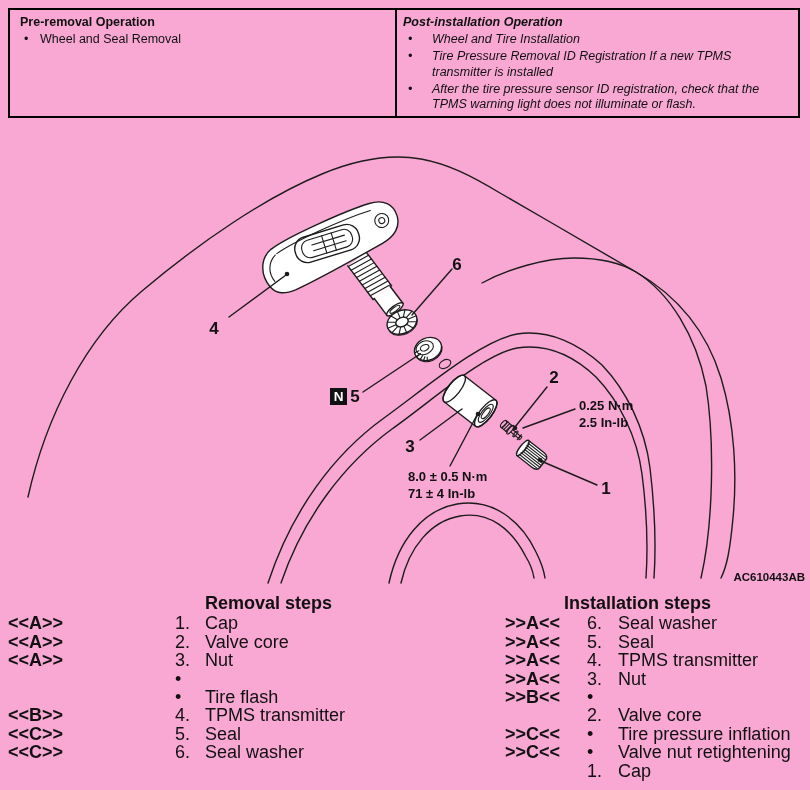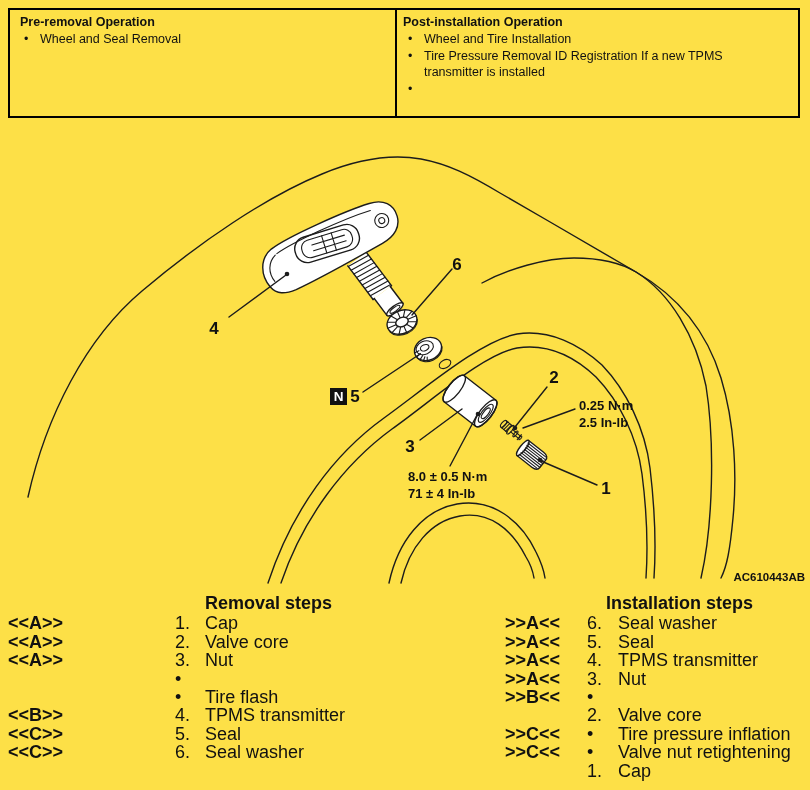--- a/index.html
+++ b/index.html
@@ -1,47 +1,47 @@
 <!DOCTYPE html>
 <html><head>
 <meta charset="utf-8">
 <style>
   html,body{margin:0;padding:0;background:#fff;}
-  .page{position:relative;width:810px;height:790px;background:#fde047;overflow:hidden;
+  .page{position:relative;width:810px;height:790px;background:#f9a8d4;overflow:hidden;
         font-family:"Liberation Sans", sans-serif;color:#111;}
   
   .op-table{position:absolute;left:8px;top:8px;width:792px;height:110px;
             border:2px solid #000;display:flex;box-sizing:border-box;}
   .op-cell{box-sizing:border-box;font-size:12.5px;line-height:15.2px;}
   .op-cell.left{width:387px;border-right:2px solid #000;padding:5px 6px 4px 10px;}
-  .op-cell.right{flex:1;padding:5px 6px 20px 6px;}
+  .op-cell.right{flex:1;padding:5px 6px 20px 6px;font-style:italic;}
   .op-title{font-weight:700;}
   .op-item{display:flex;margin-top:2px;}
   .op-cell.left .op-item{padding-left:4px;}
   .op-cell.right .op-item{padding-left:5px;}
   .op-bullet{width:16px;flex:none;}
   .op-text{display:block;}
-  .op-cell.right .op-text{max-width:332px;}
+  .op-cell.right .op-text{max-width:332px;margin-left:8px;}
   
   .diagram{position:absolute;left:0;top:128px;}
   .ln{stroke:#1c1c1c;stroke-width:1.4;fill:none;stroke-linecap:round;}
   .fine{stroke:#1c1c1c;stroke-width:1.1;fill:none;stroke-linecap:round;}
   .wfill{fill:#fff;}
   .dot{fill:#1c1c1c;stroke:none;}
   .dlabel{font:700 17px "Liberation Sans", sans-serif;fill:#111;}
   .dtorque{font:700 13px "Liberation Sans", sans-serif;fill:#111;}
   .dfig{font:700 11.5px "Liberation Sans", sans-serif;fill:#111;}
   .dnwhite{font:700 13.5px "Liberation Sans", sans-serif;fill:#fff;}
   
   .steps{position:absolute;font-size:18px;line-height:18.4px;color:#111;}
   .steps.removal{left:8px;top:594px;width:490px;}
   .steps.install{left:505px;top:594px;width:302px;}
   .shead{font-weight:700;margin-bottom:2px;}
   .removal .shead{margin-left:197px;}
-  .install .shead{margin-left:101px;}
+  .install .shead{margin-left:59px;}
   .srow{display:flex;align-items:flex-start;}
   .mk{font-weight:700;flex:none;}
   .removal .mk{width:167px;}
   .install .mk{width:82px;}
   .no{flex:none;}
   .removal .no{width:30px;}
   .install .no{width:31px;}
   .lb{display:block;}
   .removal .lb{width:180px;}
   .install .lb{flex:1;}
@@ -64,20 +64,21 @@
       <div class="op-item">
         <span class="op-bullet">•</span>
         <span class="op-text">Wheel and Tire Installation</span>
       </div>
       <div class="op-item">
         <span class="op-bullet">•</span>
         <span class="op-text">Tire Pressure Removal ID Registration If a new TPMS transmitter is installed</span>
       </div>
       <div class="op-item">
         <span class="op-bullet">•</span>
+        <span class="op-text">After the tire pressure sensor ID registration, check that the TPMS warning light does not illuminate or flash.</span>
       </div>
     </div>
   </div>
 
   <svg class="diagram" width="810" height="462" viewBox="0 0 810 462">
 
     <path class="ln" d="M 28 369 C 46 288 86 210 142 163 C 200 114 266 69 322 46 C 358 31 392 26 421 31 C 448 36 470 47 500 65 C 545 91 600 123 636 144 C 676 167 706 201 721 250 C 735 296 737 348 733 390 C 730 422 727 438 721 450"></path>
 
     <path class="ln" d="M 482 155 C 508 141 545 130 574 130 C 600 130 621 135 636 144 C 670 165 696 208 706 258 C 715 314 713 398 701 450"></path>
 

